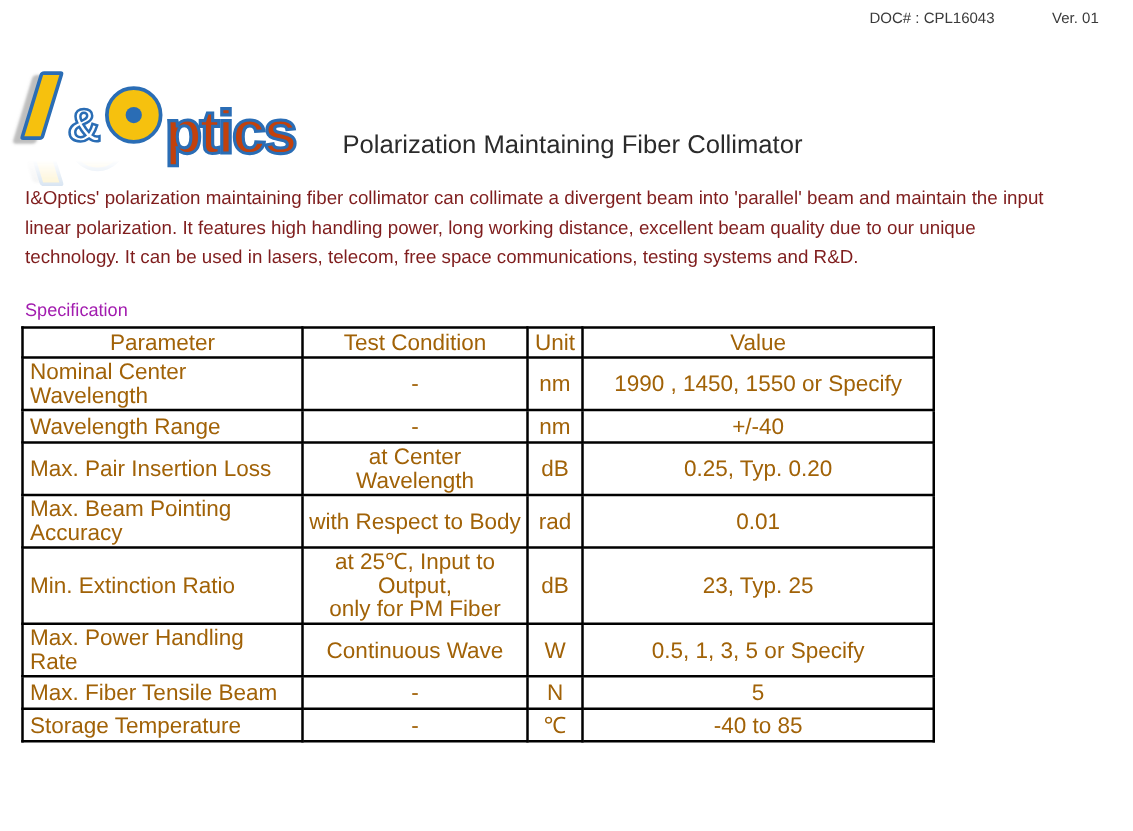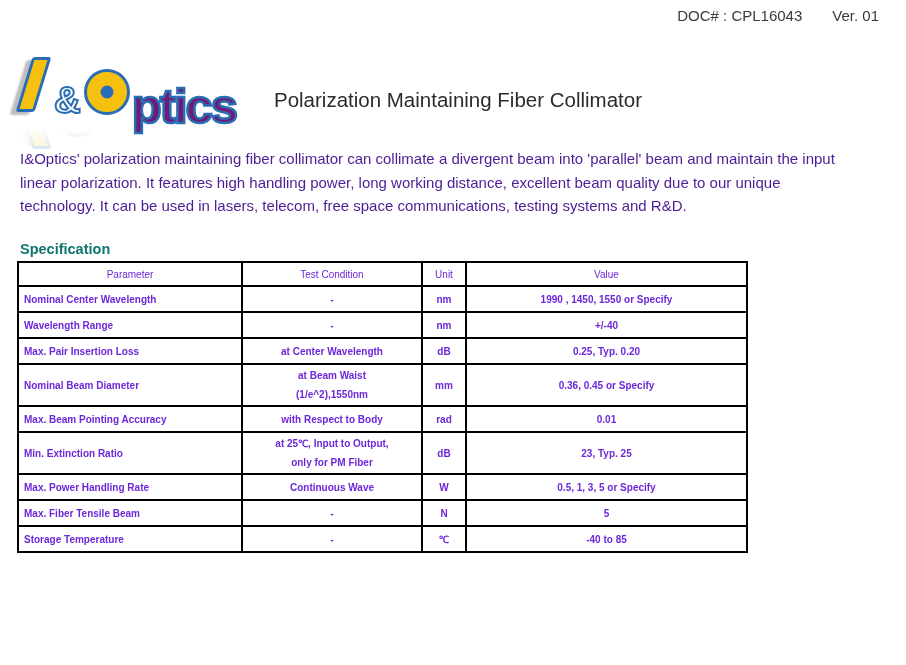--- a/index.html
+++ b/index.html
@@ -4,21 +4,21 @@
 <style>
   html,body { margin:0; padding:0; background:#ffffff; }
   .page {
     position:relative; width:906px; height:665px; background:#ffffff;
     font-family:"Liberation Sans", sans-serif; color:#1a1a1a; overflow:hidden;
   }
 
   
   .doc-header {
     position:absolute; top:7px; right:27px;
-    font-size:15px; color:#3a3a3a; display:flex; gap:30px; white-space:nowrap;justify-content:center;
+    font-size:12px; color:#3a3a3a; display:flex; gap:46px; white-space:nowrap;justify-content:center;
   }
 
   
   .logo { position:absolute; left:14px; top:57px; }
   .logo-main { display:flex; align-items:flex-end; height:58px; }
   .logo-slash {
     width:13px; height:49px; background:#f6c10e;
     border:3px solid #2a6db5; border-radius:3px;
     transform:skewX(-17deg);
     box-shadow:-5px 3px 2px rgba(125,125,125,0.5);
@@ -30,58 +30,58 @@
   }
   .logo-o {
     position:relative; width:46px; height:46px; border-radius:50%;
     background:#f6c10e; border:3px solid #2a6db5; margin:0 0 0 1px; box-sizing:border-box;
   }
   .logo-o-dot {
     position:absolute; left:50%; top:50%; width:13px; height:13px; border-radius:50%;
     background:#2a6db5; transform:translate(-50%,-50%);
   }
   .logo-word {
-    font-size:49px; font-weight:700; color:#701a75;
+    font-size:49px; font-weight:700; color:#c2410c;
     -webkit-text-stroke:2.5px #2a6db5; letter-spacing:-2px;
     line-height:0.72; margin-left:2px; transform:translateY(9px);
   }
   .logo-reflection {
     height:30px; overflow:hidden; margin-top:4px;
     transform:scaleY(-1); opacity:0.3; filter:blur(0.6px);
     -webkit-mask-image:linear-gradient(to bottom, rgba(0,0,0,0.6), transparent 70%);
             mask-image:linear-gradient(to bottom, rgba(0,0,0,0.6), transparent 70%);
   }
 
   
   .title {
-    position:absolute; top:88px; left:50%; transform:translateX(-50%);
+    position:absolute; top:104px; left:50%; transform:translateX(-50%);
     margin:0; font-size:20.5px; font-weight:400; color:#2b2b2b; white-space:nowrap;
     padding-left:10px;
   }
   .description {
     position:absolute; left:20px; top:147px; width:832px;
-    font-size:15px; line-height:23.5px; color:#4c1d95; margin:0;
+    font-size:15px; line-height:23.5px; color:#7f1d1d; margin:0;
   }
   .section-heading {
     position:absolute; left:20px; top:241px;
-    font-size:14.5px; font-weight:700; color:#0f766e;
+    font-size:14.5px; font-weight:400; color:#a21caf;
   }
 
   
   .spec-table {
     position:absolute; left:17px; top:261px; width:731px;
     border-collapse:collapse; table-layout:fixed;
-    font-size:10px; color:#6d28d9; background:#ffffff;
+    font-size:18px; color:#a16207; background:#ffffff;
   }
   .spec-table th, .spec-table td {
     border:2px solid #000000; padding:1px 4px; line-height:19px;
     overflow:hidden;
   }
   .spec-table th { font-weight:400; text-align:center; height:20px; }
-  .spec-table td { height:22px;font-weight:bold; }
+  .spec-table td { height:22px; }
   .col-param { width:224px; }
   .col-cond  { width:180px; }
   .col-unit  { width:44px;  }
   .col-value { width:auto;  }
   td.param-cell { text-align:left; padding-left:5px; }
   td.condition-cell, td.unit-cell, td.value-cell { text-align:center; white-space:pre-line; }
 </style>
 </head>
 <body>
 
@@ -147,27 +147,20 @@
           <td class="unit-cell">nm</td>
           <td class="value-cell">+/-40</td>
         </tr>
         <tr>
           <td class="param-cell">Max. Pair Insertion Loss</td>
           <td class="condition-cell">at Center Wavelength</td>
           <td class="unit-cell">dB</td>
           <td class="value-cell">0.25, Typ. 0.20</td>
         </tr>
         <tr>
-          <td class="param-cell">Nominal Beam Diameter</td>
-          <td class="condition-cell">at Beam Waist
-(1/e^2),1550nm</td>
-          <td class="unit-cell">mm</td>
-          <td class="value-cell">0.36, 0.45 or Specify</td>
-        </tr>
-        <tr>
           <td class="param-cell">Max. Beam Pointing Accuracy</td>
           <td class="condition-cell">with Respect to Body</td>
           <td class="unit-cell">rad</td>
           <td class="value-cell">0.01</td>
         </tr>
         <tr>
           <td class="param-cell">Min. Extinction Ratio</td>
           <td class="condition-cell">at 25℃, Input to Output,
 only for PM Fiber</td>
           <td class="unit-cell">dB</td>

